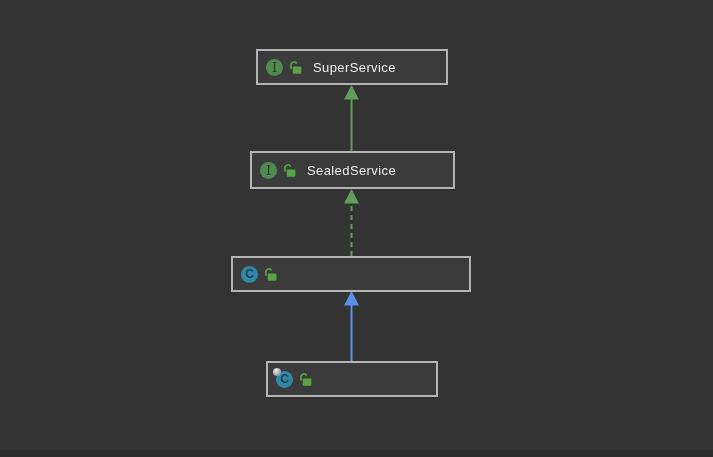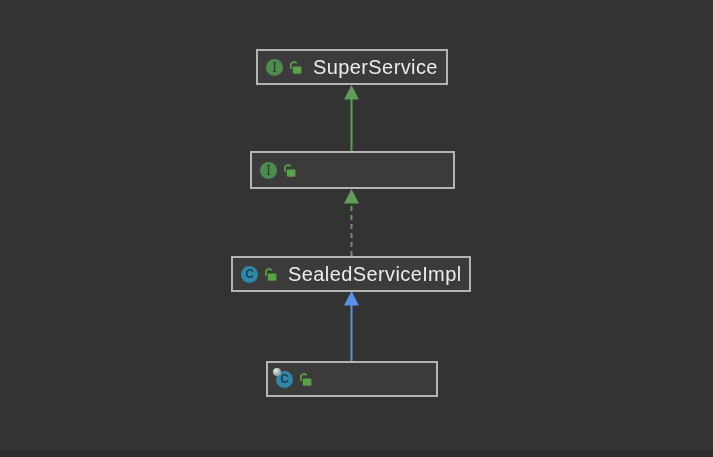--- a/index.html
+++ b/index.html
@@ -26,21 +26,21 @@
     position:absolute;
     background:var(--node-bg);
     border:2px solid var(--node-border);
     display:flex;
     align-items:center;
     padding-left:8px;
     cursor:default;
   }
   .node-label {
     color:var(--node-text);
-    font-size:20px;
+    font-size:13px;
     letter-spacing:0.4px;
     margin-left:10px;
     white-space:nowrap;
   }
   .type-icon {
     position:relative;
     width:17px; height:17px;
     border-radius:50%;
     display:flex; align-items:center; justify-content:center;
     flex:none;
@@ -120,31 +120,31 @@
   </div>
 
   <div class="node" id="node-sealedservice">
     <span class="type-icon iface">
       <span class="letter-i">I</span>
     </span>
     <svg class="lock-icon" viewBox="0 0 15 15">
       <path class="shackle" d="M3.1 8.8 L2.9 5.6 A3.1 3.1 0 0 1 8.6 3.5"></path>
       <rect class="lock-body" x="4.8" y="6.6" width="8.6" height="7.2" rx="1"></rect>
     </svg>
+    <span class="node-label">SealedService</span>
   </div>
 
   <div class="node" id="node-sealedserviceimpl">
     <span class="type-icon cls">
       <span class="letter-c">C</span>
     </span>
     <svg class="lock-icon" viewBox="0 0 15 15">
       <path class="shackle" d="M3.1 8.8 L2.9 5.6 A3.1 3.1 0 0 1 8.6 3.5"></path>
       <rect class="lock-body" x="4.8" y="6.6" width="8.6" height="7.2" rx="1"></rect>
     </svg>
-    <span class="node-label">SealedServiceImpl</span>
   </div>
 
   <div class="node" id="node-sonservice">
     <span class="type-icon cls">
       <span class="final-badge"></span>
       <span class="letter-c">C</span>
     </span>
     <svg class="lock-icon" viewBox="0 0 15 15">
       <path class="shackle" d="M3.1 8.8 L2.9 5.6 A3.1 3.1 0 0 1 8.6 3.5"></path>
       <rect class="lock-body" x="4.8" y="6.6" width="8.6" height="7.2" rx="1"></rect>

